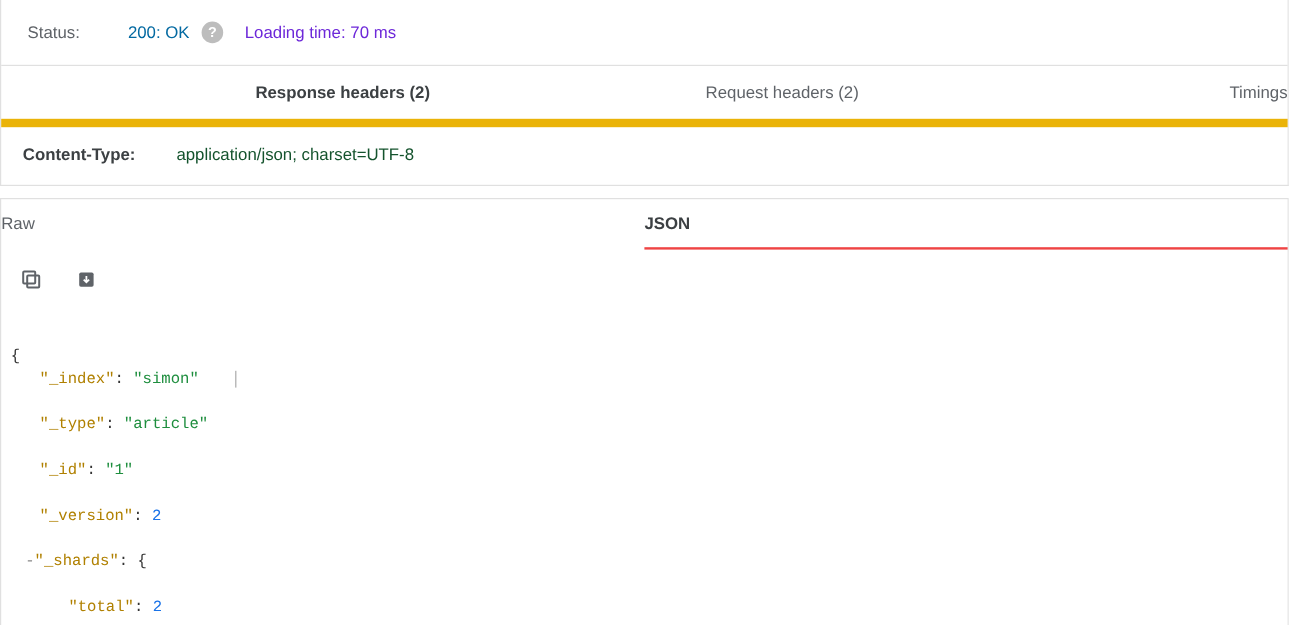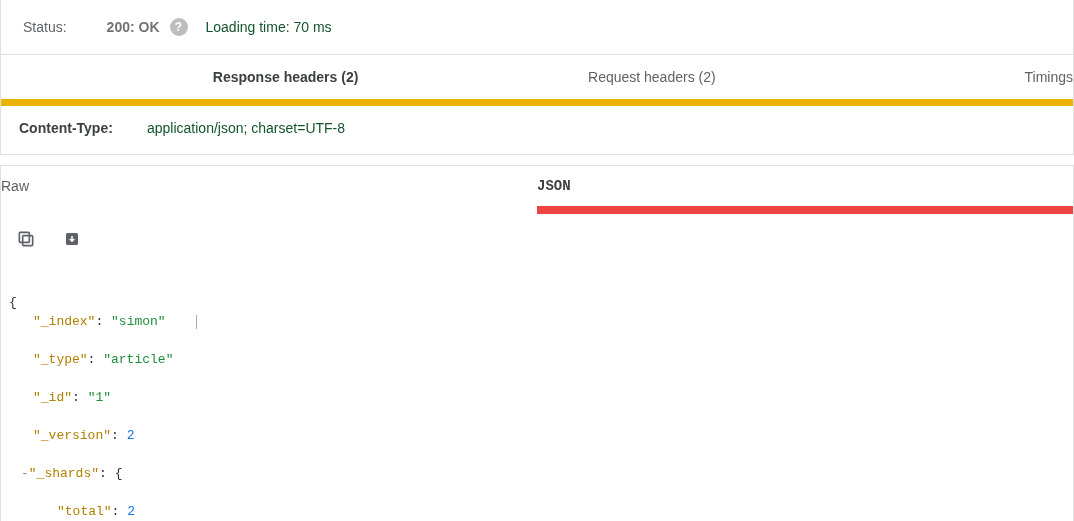--- a/index.html
+++ b/index.html
@@ -16,34 +16,34 @@
     border-top: none;
     margin: 0;
   }
   .status-row {
     display: flex;
     align-items: center;
     padding: 18px 18px 18px 22px;
     gap: 10px;
   }
   .status-label { color: #5f6368; margin-right: 30px; }
-  .status-code { color: #737373; font-weight: 700; }
+  .status-code { color: #0369a1; font-weight: 400; }
   .help-circle {
     width: 18px; height: 18px;
     border-radius: 50%;
     background: #bdbdbd;
     color: #fff;
     font-size: 12px;
     font-weight: bold;
     display: inline-flex;
     align-items: center;
     justify-content: center;
     margin-right: 8px;
   }
-  .loading-time { color: #14532d; }
+  .loading-time { color: #6d28d9; }
 
   .header-tabs {
     display: flex;
     border-top: 1px solid #e0e0e0;
   }
   .header-tab {
     flex: 1;
     text-align: right;
     padding: 14px 0;
     cursor: pointer;
@@ -70,22 +70,21 @@
   .body-tab {
     flex: 1;
     padding: 12px 0;
     cursor: pointer;
     color: #5f6368;
     border-bottom: 2px solid transparent;
   }
   .body-tab.active {
     font-weight: 700;
     color: #3c4043;
-    border-bottom: 8px solid #ef4444;
-    font-family: Liberation Mono, monospace;
+    border-bottom: 2px solid #ef4444;
   }
 
   .toolbar {
     display: flex;
     gap: 24px;
     padding: 14px 14px 6px 14px;
   }
   .icon-btn {
     width: 22px; height: 22px;
     display: inline-flex;

